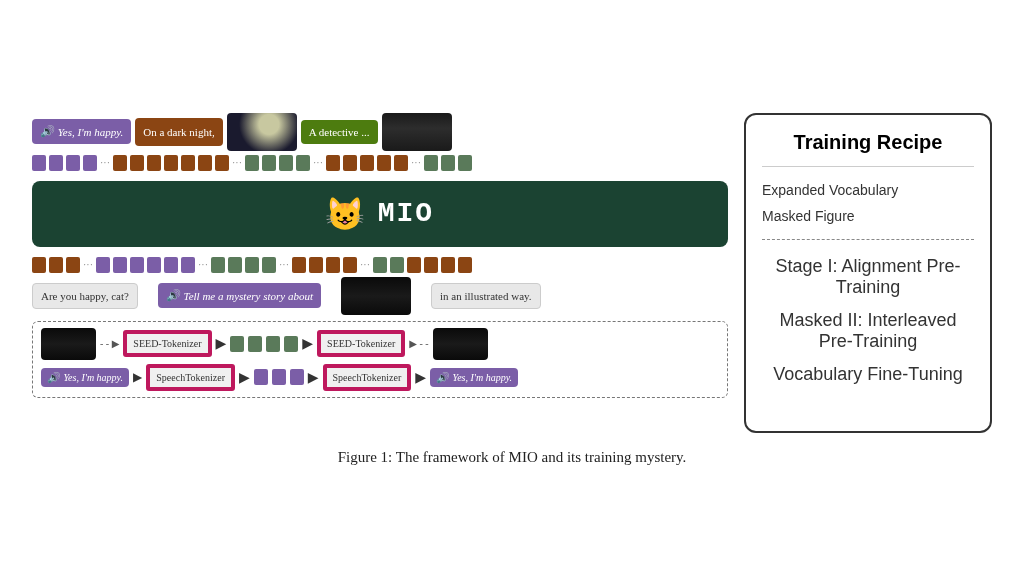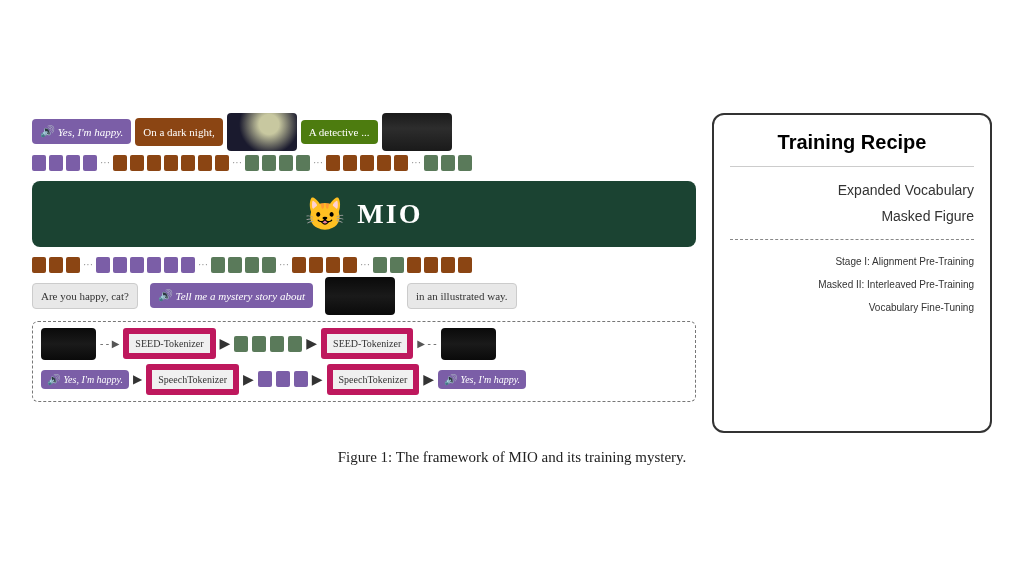--- a/index.html
+++ b/index.html
@@ -132,29 +132,29 @@
     }
 
     .mio-cat {
       font-size: 32px;
     }
 
     .mio-title {
       color: white;
       font-size: 28px;
       font-weight: bold;
-      font-family: Liberation Serif, serif;
+      font-family: Liberation Mono, monospace;
       letter-spacing: 2px;
     }
 
     
     .output-row-1 {
       display: flex;
       align-items: center;
-      gap: 12px;
+      gap: 20px;
       width: 100%;
     }
 
     .text-box-plain {
       background: #e8e8e8;
       border: 1px solid #ccc;
       color: #333;
       font-size: 11px;
       padding: 6px 8px;
       border-radius: 4px;
@@ -162,21 +162,21 @@
     }
 
     .tokenizer-row {
       display: flex;
       align-items: center;
       gap: 4px;
     }
 
     .tokenizer-box {
       background: #f0f0f0;
-      border: 6px solid #be185d;
+      border: 4px solid #be185d;
       color: #333;
       font-size: 10px;
       padding: 4px 6px;
       border-radius: 3px;
       white-space: nowrap;
     }
 
     .arrow {
       color: #333;
       font-size: 14px;
@@ -184,21 +184,21 @@
 
     .mini-block {
       width: 14px;
       height: 16px;
       border-radius: 2px;
       display: inline-block;
     }
 
     
     .recipe-panel {
-      width: 280px;
+      width: 248px;
       border: 2px solid #333;
       border-radius: 12px;
       padding: 16px;
       display: flex;
       flex-direction: column;
       gap: 0;
       min-height: 320px;
     }
 
     .recipe-title {
@@ -209,34 +209,34 @@
       padding-bottom: 12px;
       border-bottom: 1px solid #ccc;
     }
 
     .recipe-items-top {
       padding: 10px 0;
       border-bottom: 1.5px dashed #888;
     }
 
     .recipe-item {
-      text-align: right;
+      text-align: left;
       font-size: 14px;
       font-family: Arial, sans-serif;
       color: #333;
       padding: 5px 0;
     }
 
     .recipe-items-bottom {
       padding: 10px 0;
     }
 
     .recipe-item-stage {
-      text-align: right;
-      font-size: 10px;
+      text-align: center;
+      font-size: 18px;
       font-family: Arial, sans-serif;
       color: #333;
       padding: 6px 0;
     }
 
     
     .figure-caption {
       margin-top: 16px;
       font-size: 15px;
       color: #222;

